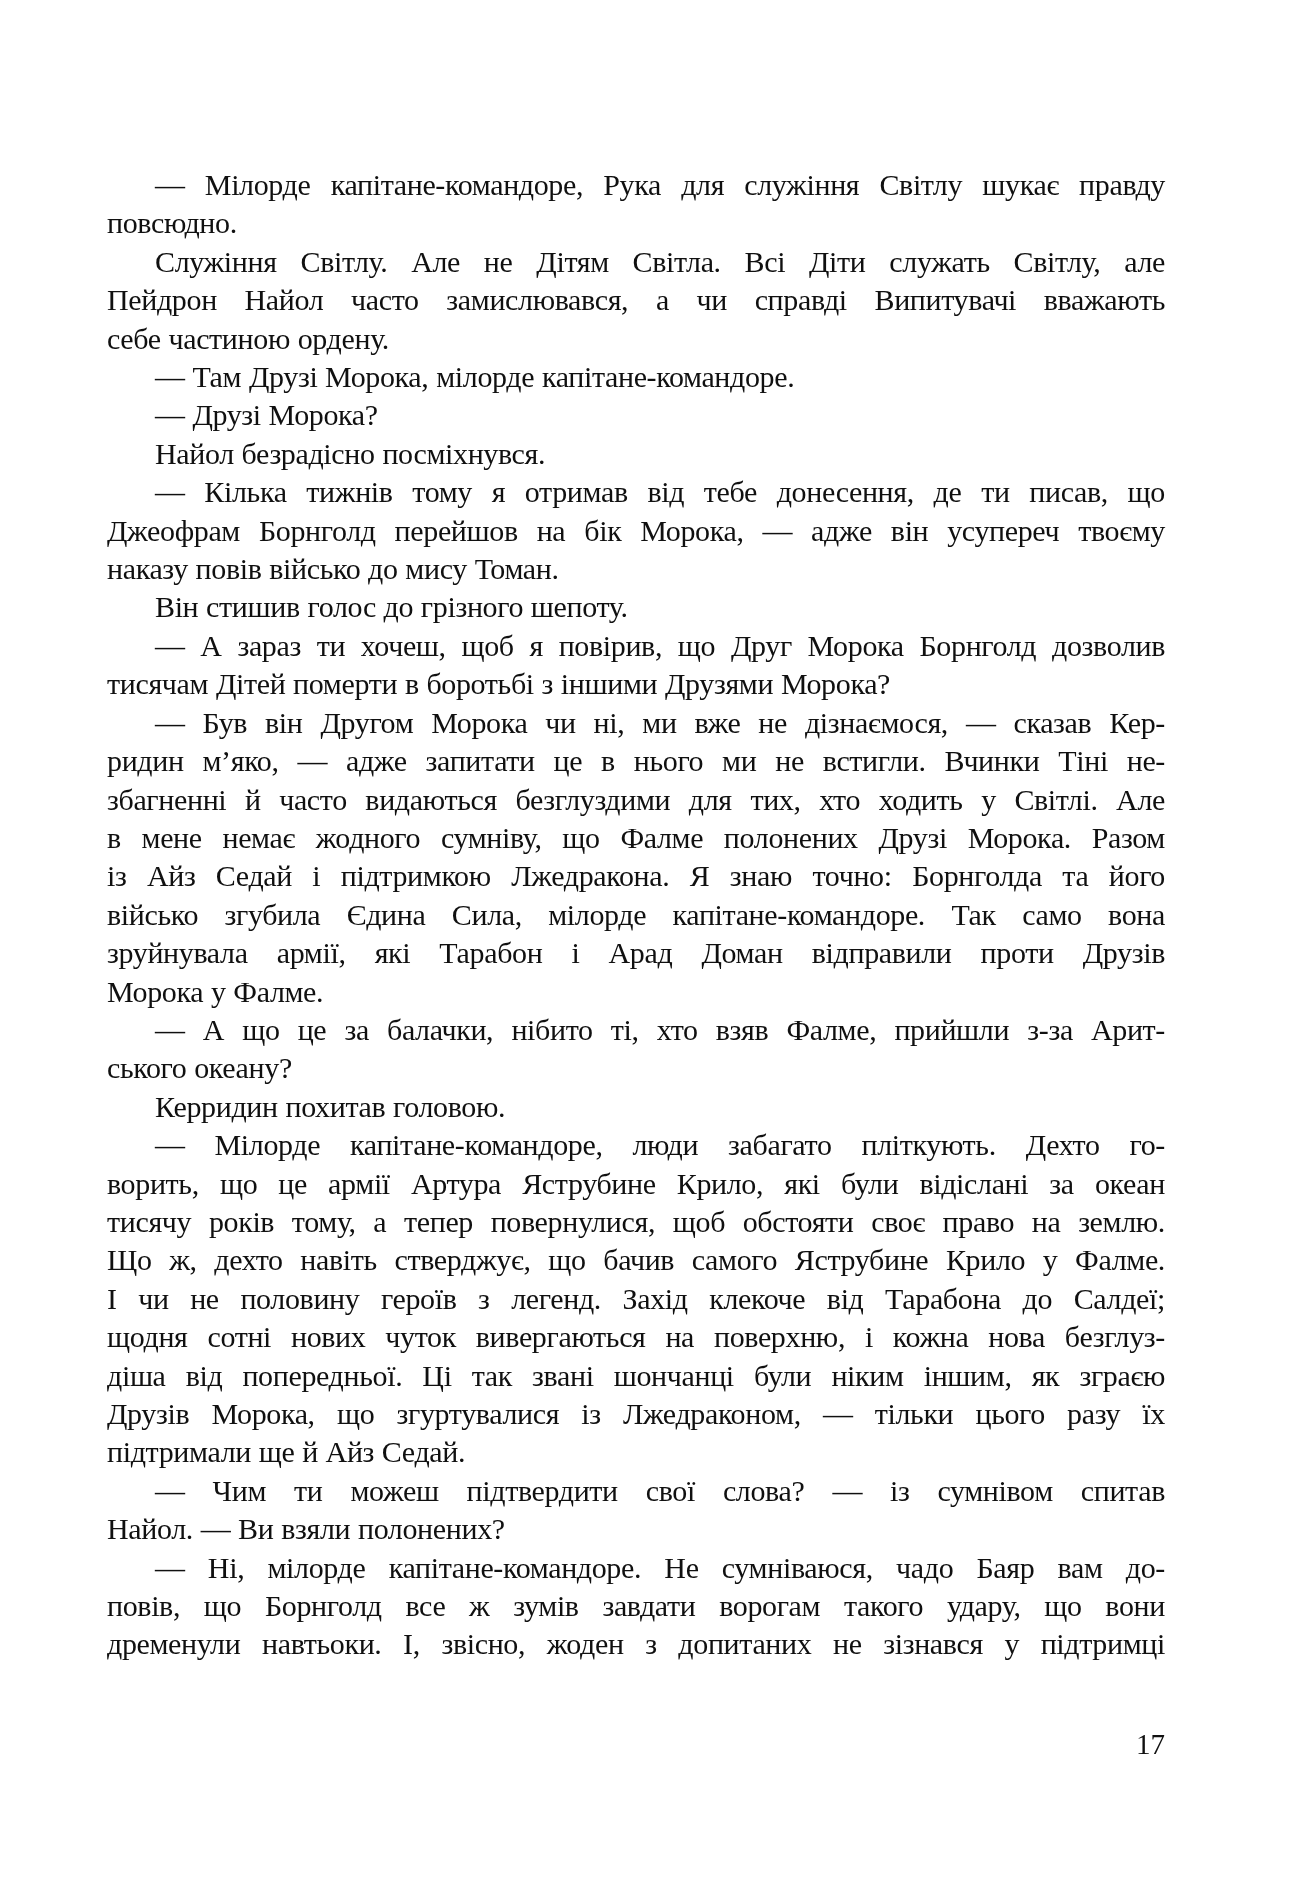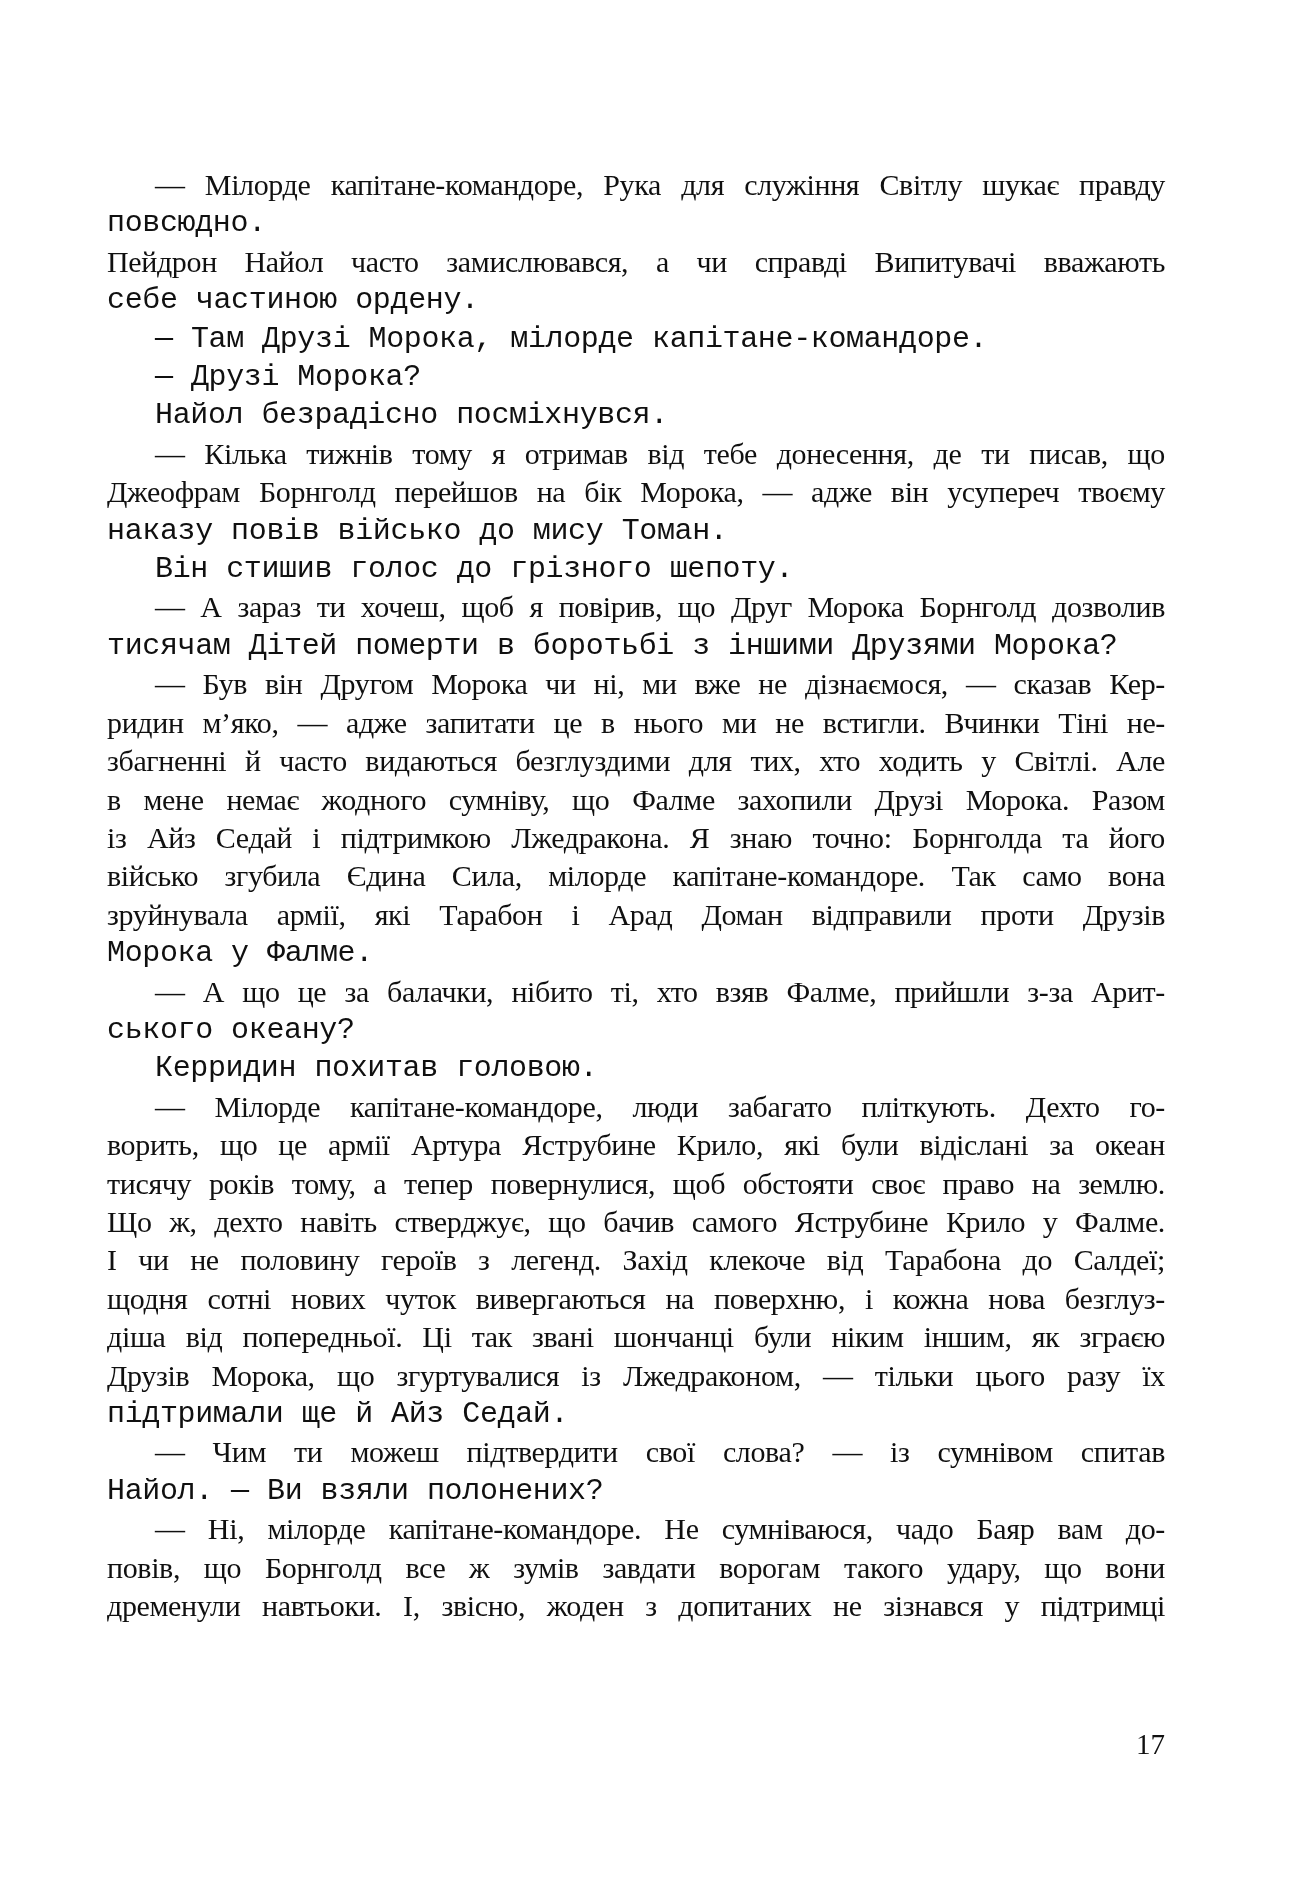--- a/index.html
+++ b/index.html
@@ -29,54 +29,55 @@
     line-height: 38.4px;
     letter-spacing: -0.012em;
     word-spacing: 0.02em;
   }
   .line {
     text-align: justify;
     text-justify: inter-word;
     white-space: normal;
   }
   .line.fill { text-align-last: justify; }
-  .line.end  { text-align-last: left; font-family: Liberation Mono, monospace; }
+  .line.end  { text-align-last: left; }
   .line.indent { text-indent: 48px; }
   .page-number {
     position: absolute;
     left: 107px;
     top: 1726px;
     width: 1058px;
     text-align: right;
     font-size: 29px;
     line-height: 36px;
   }
 </style>
 </head>
 <body>
 
 <div class="page">
   <main class="text-block">
       <div class="line indent fill">— Мілорде капітане-командоре, Рука для служіння Світлу шукає правду</div>
       <div class="line end">повсюдно.</div>
+      <div class="line indent fill">Служіння Світлу. Але не Дітям Світла. Всі Діти служать Світлу, але</div>
       <div class="line fill">Пейдрон Найол часто замислювався, а чи справді Випитувачі вважають</div>
       <div class="line end">себе частиною ордену.</div>
       <div class="line indent end">— Там Друзі Морока, мілорде капітане-командоре.</div>
       <div class="line indent end">— Друзі Морока?</div>
       <div class="line indent end">Найол безрадісно посміхнувся.</div>
       <div class="line indent fill">— Кілька тижнів тому я отримав від тебе донесення, де ти писав, що</div>
       <div class="line fill">Джеофрам Борнголд перейшов на бік Морока, — адже він усупереч твоєму</div>
       <div class="line end">наказу повів військо до мису Томан.</div>
       <div class="line indent end">Він стишив голос до грізного шепоту.</div>
       <div class="line indent fill">— А зараз ти хочеш, щоб я повірив, що Друг Морока Борнголд дозволив</div>
       <div class="line end">тисячам Дітей померти в боротьбі з іншими Друзями Морока?</div>
       <div class="line indent fill">— Був він Другом Морока чи ні, ми вже не дізнаємося, — сказав Кер-</div>
       <div class="line fill">ридин м’яко, — адже запитати це в нього ми не встигли. Вчинки Тіні не-</div>
       <div class="line fill">збагненні й часто видаються безглуздими для тих, хто ходить у Світлі. Але</div>
-      <div class="line fill">в мене немає жодного сумніву, що Фалме захопили Друзі Морока. Разом</div>
+      <div class="line fill">в мене немає жодного сумніву, що Фалме полонених Друзі Морока. Разом</div>
       <div class="line fill">із Айз Седай і підтримкою Лжедракона. Я знаю точно: Борнголда та його</div>
       <div class="line fill">військо згубила Єдина Сила, мілорде капітане-командоре. Так само вона</div>
       <div class="line fill">зруйнувала армії, які Тарабон і Арад Доман відправили проти Друзів</div>
       <div class="line end">Морока у Фалме.</div>
       <div class="line indent fill">— А що це за балачки, нібито ті, хто взяв Фалме, прийшли з-за Арит-</div>
       <div class="line end">ського океану?</div>
       <div class="line indent end">Керридин похитав головою.</div>
       <div class="line indent fill">— Мілорде капітане-командоре, люди забагато пліткують. Дехто го-</div>
       <div class="line fill">ворить, що це армії Артура Яструбине Крило, які були відіслані за океан</div>
       <div class="line fill">тисячу років тому, а тепер повернулися, щоб обстояти своє право на землю.</div>

